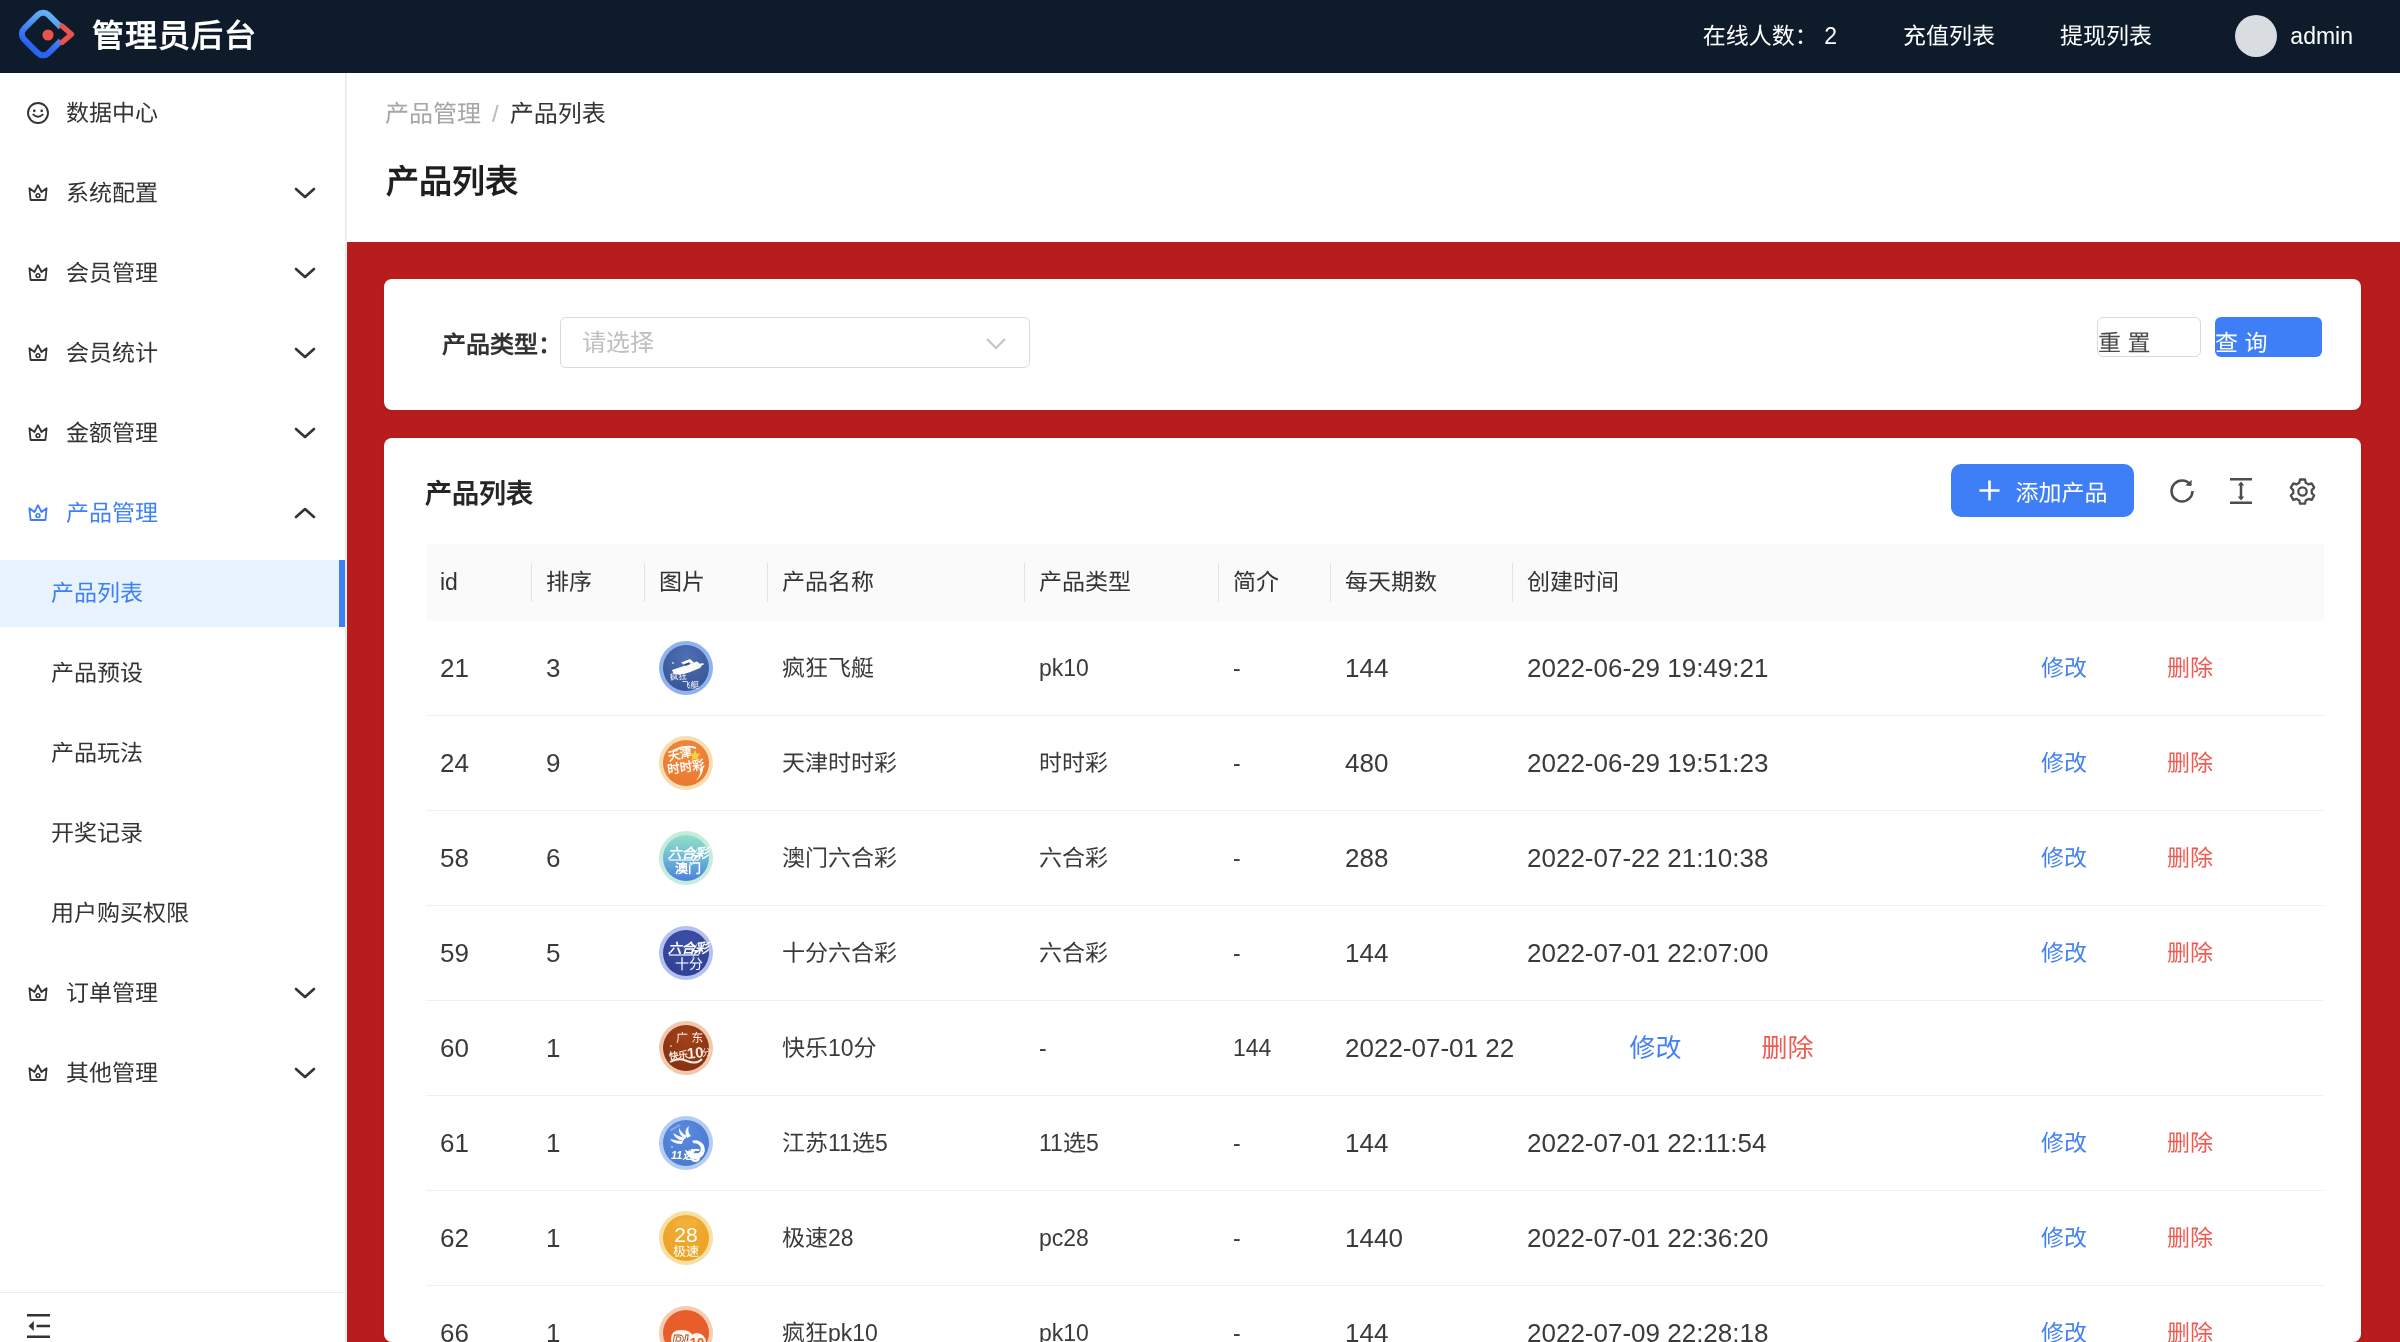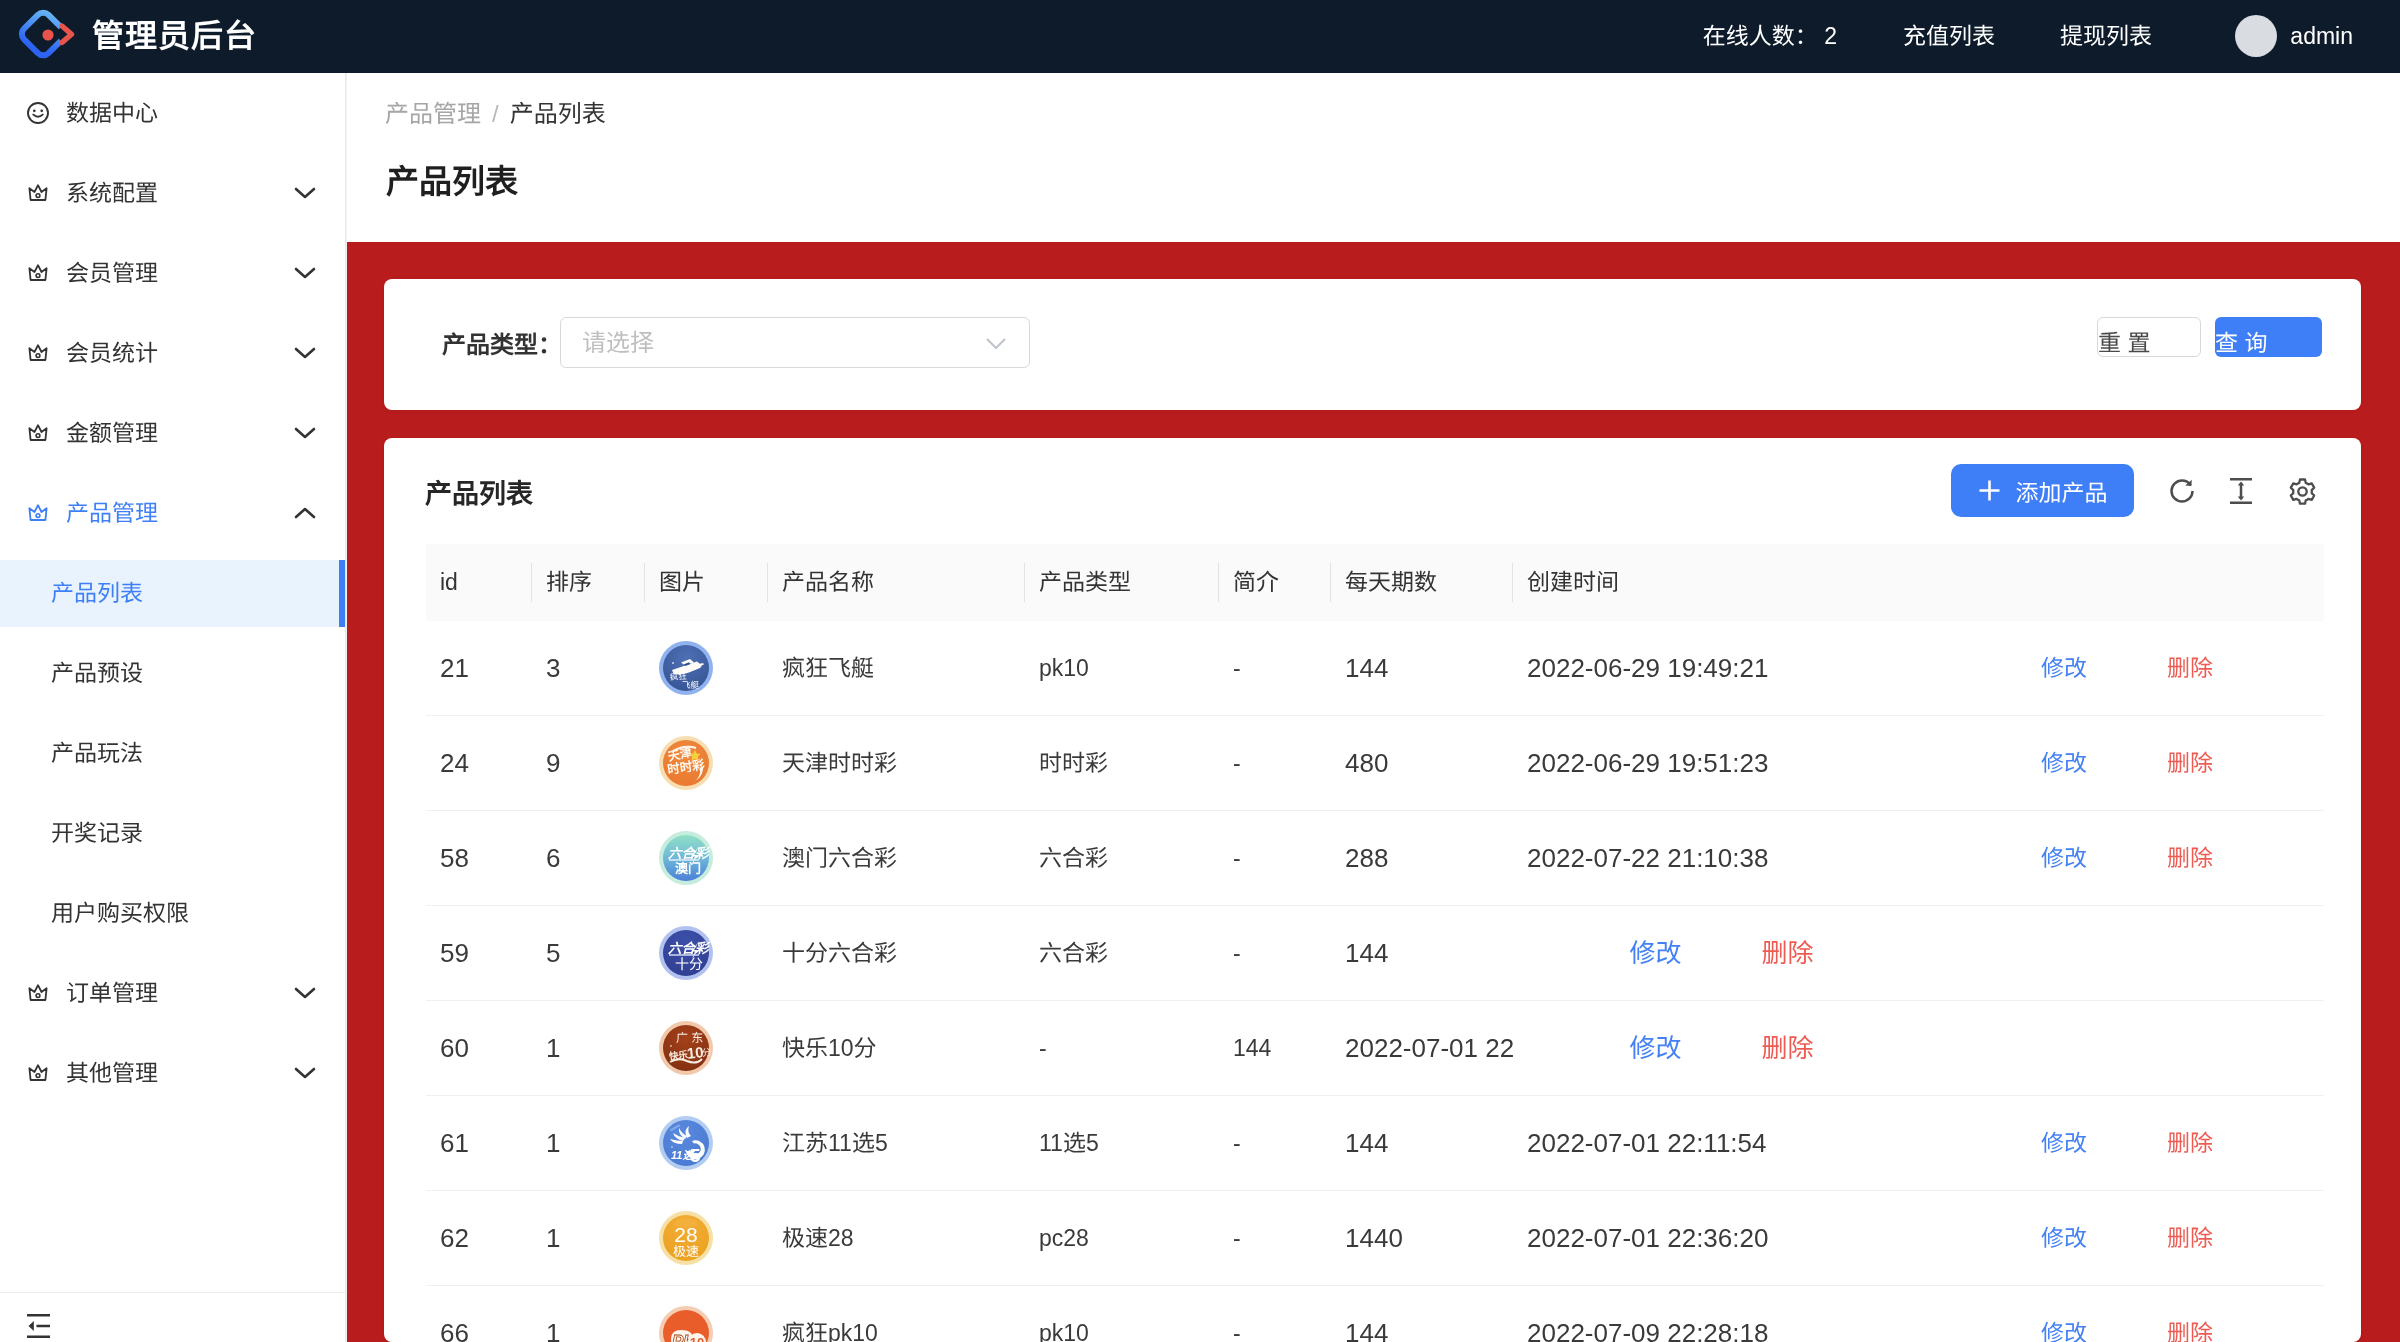--- a/index.html
+++ b/index.html
@@ -334,20 +334,21 @@
               <circle cx="27" cy="27" r="23" fill="url(#b4)"></circle>
               <text x="9" y="27" font-size="13.5" font-weight="bold" fill="#fff" font-style="italic">六合彩</text>
               <path d="M40,15 L35,24 L39,24 L33,33 L36,25.5 L32.5,25.5 Z" fill="#fff"></path>
               <path d="M10,29 H40" stroke="#dbe4f8" stroke-width="1.4"></path>
               <text x="16" y="43" font-size="14" fill="#fff">十分</text>
             </svg></div>
           <div>十分六合彩</div>
           <div>六合彩</div>
           <div>-</div>
           <div>144</div>
+          <div>2022-07-01 22:07:00</div>
           <div class="op"><a class="mod">修改</a><a class="del">删除</a></div>
       </div>
       <div class="trow tr">
         <div>60</div>
           <div>1</div>
           <div class="imgc"><svg width="54" height="54" viewBox="0 0 54 54">
               <defs>
                 <radialGradient id="b5" cx="0.5" cy="0.28" r="0.9">
                   <stop offset="0" stop-color="#a4411a"></stop>
                   <stop offset="1" stop-color="#7d2c0f"></stop>

